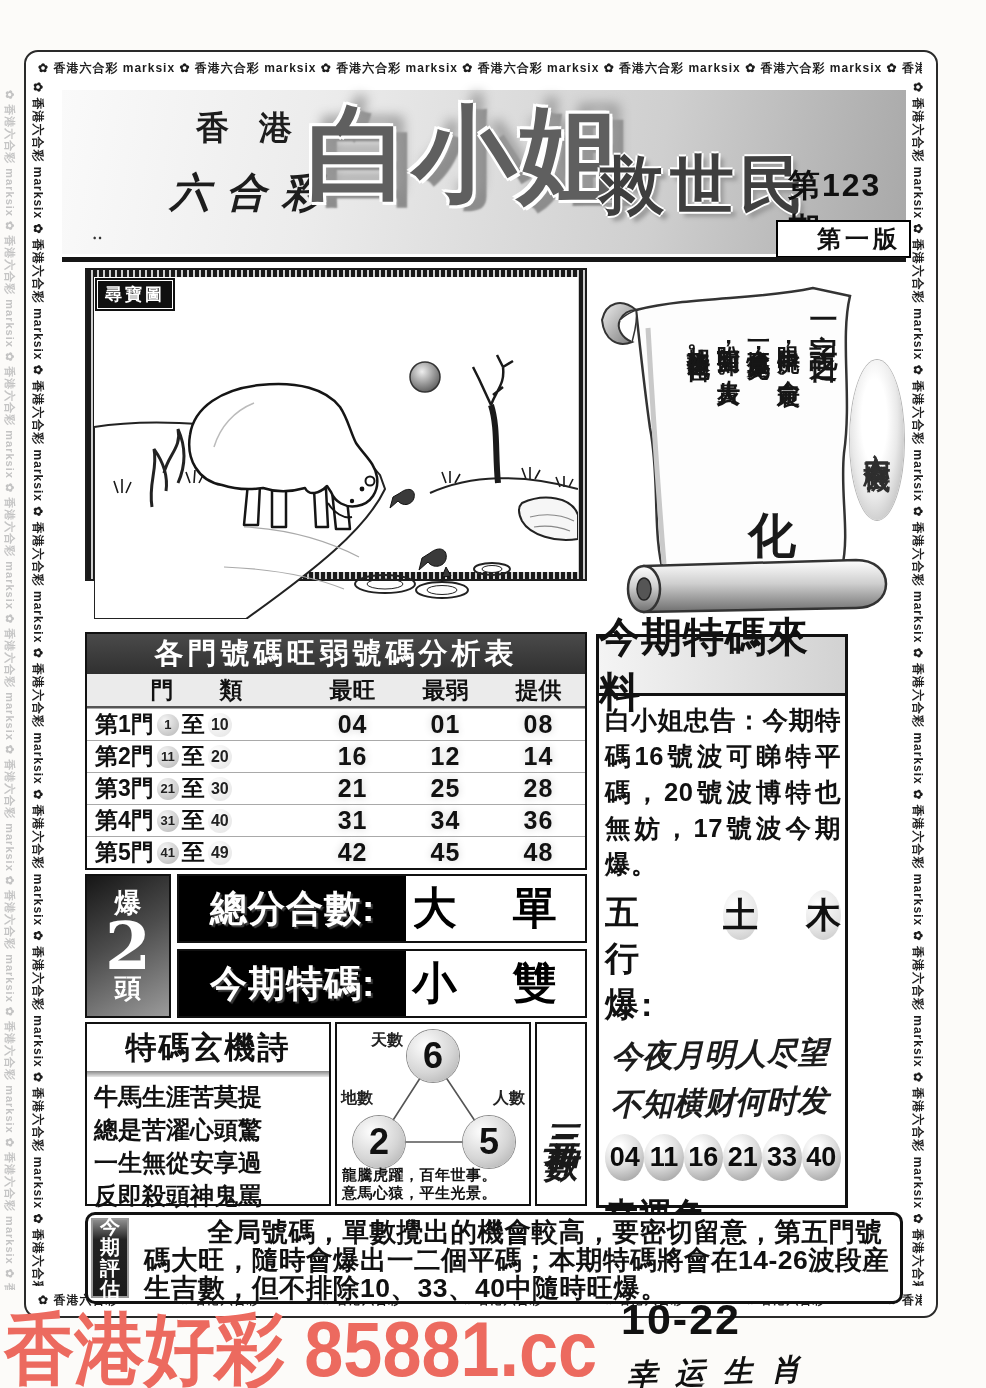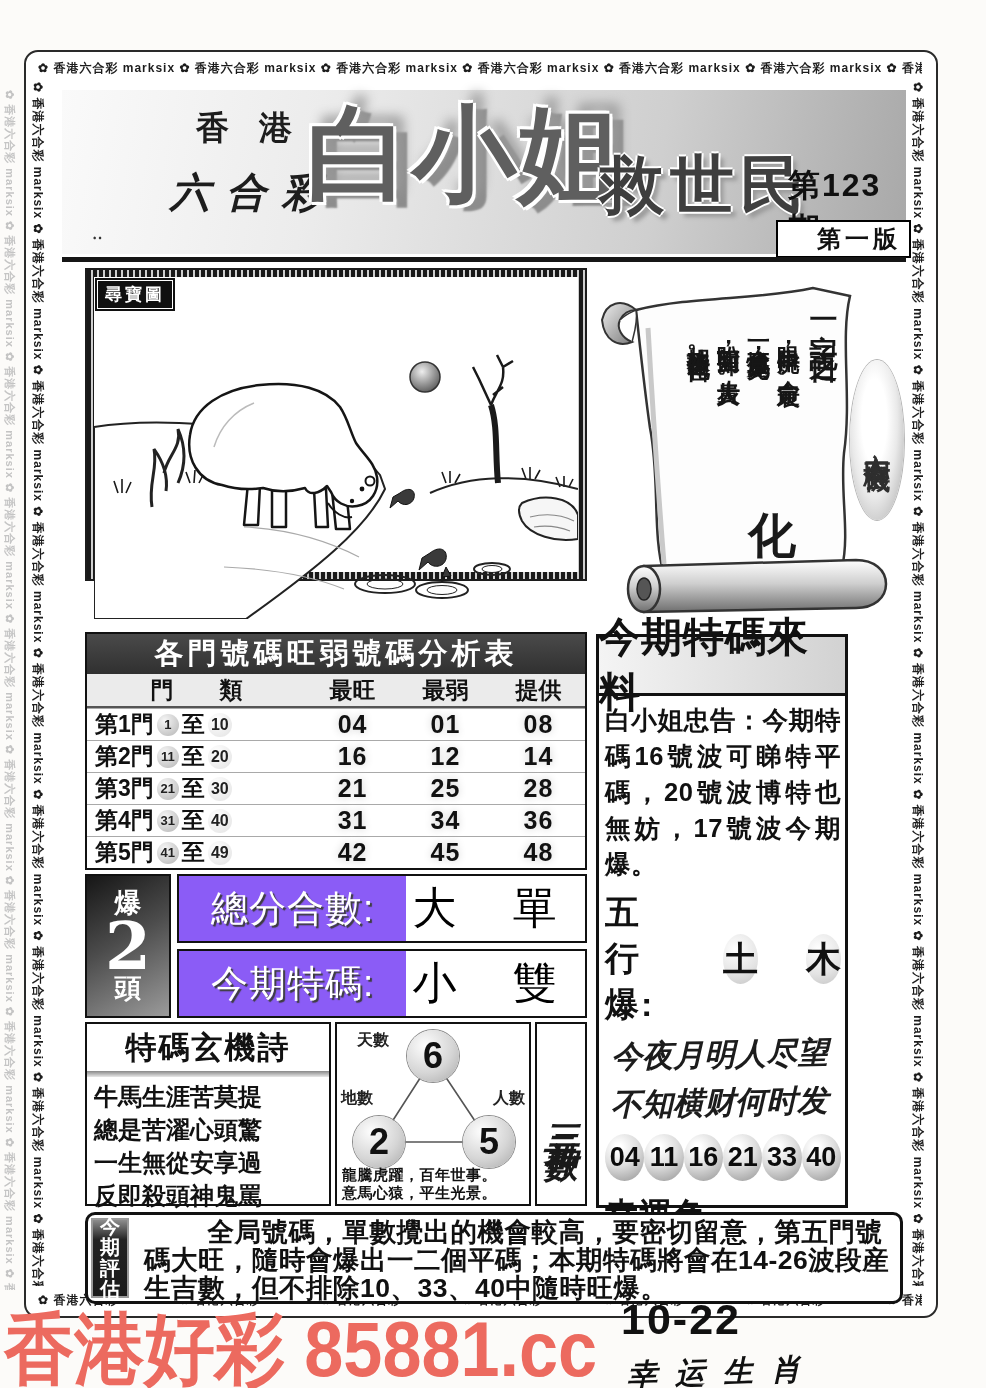--- a/index.html
+++ b/index.html
@@ -67,23 +67,23 @@
   
   .bao{position:absolute;left:85px;top:874px;width:502px;height:144px;display:flex;gap:6px;}
   .bao-left{width:86px;border:2px solid #111;box-sizing:border-box;color:#fff;
         background:linear-gradient(150deg,#161616 0%,#4c4c4c 45%,#9b9b9b 100%);
         display:flex;flex-direction:column;align-items:center;justify-content:center;line-height:1;}
   .bao-c1{font-size:27px;font-weight:900;}
   .bao-c2{font-size:66px;font-weight:900;font-family:"DejaVu Serif",serif;margin:-4px 0;}
   .bao-c3{font-size:27px;font-weight:900;}
   .bao-right{flex:1;display:flex;flex-direction:column;gap:6px;}
   .bao-row{flex:1;display:flex;border:2px solid #111;box-sizing:border-box;background:#fff;}
-  .bao-label{width:56%;background:#8b5cf6;color:#fff;font-size:37px;font-weight:400;display:flex;align-items:center;
+  .bao-label{width:56%;background:#000000;color:#fff;font-size:37px;font-weight:700;display:flex;align-items:center;
         justify-content:center;text-shadow:2px 2px 1px #3d3d3d;letter-spacing:1px;}
-  .bao-value{flex:1;display:flex;align-items:center;justify-content:center;font-size:44px;font-weight:400;
+  .bao-value{flex:1;display:flex;align-items:center;justify-content:center;font-size:44px;font-weight:700;
         letter-spacing:22px;color:#000;}
   
   .poem{position:absolute;left:85px;top:1022px;width:246px;height:184px;border:2px solid #111;box-sizing:border-box;background:#fff;}
   .poem-title{font-size:31px;font-weight:900;text-align:center;letter-spacing:2px;padding:3px 18px 2px;}
   .poem-div{height:6px;background:linear-gradient(180deg,#888,#e8e8e8);margin-bottom:3px;}
   .poem-line{display:flex;justify-content:space-between;padding:0 7px;font-size:24px;font-weight:900;line-height:33px;}
   
   .tri{position:absolute;left:335px;top:1022px;width:196px;height:184px;border:2px solid #111;box-sizing:border-box;background:#fff;}
   .tri-label{position:absolute;font-size:16px;font-weight:900;color:#222;}
   .num-circle{position:absolute;width:52px;height:52px;border-radius:50%;
@@ -94,21 +94,21 @@
   .banner{position:absolute;left:535px;top:1022px;width:52px;height:184px;border:2px solid #111;box-sizing:border-box;
         display:flex;align-items:center;justify-content:center;background:#fff;}
   .banner-text{writing-mode:vertical-rl;font-family:"DejaVu Serif",serif;font-style:italic;font-weight:bold;
         font-size:34px;letter-spacing:8px;color:#1a1a1a;}
   
   .special{position:absolute;left:596px;top:634px;width:252px;height:574px;border:3px solid #111;box-sizing:border-box;background:#fff;}
   .sp-title{height:56px;border-bottom:3px solid #111;background:linear-gradient(90deg,#f4f4f4,#d2d2d2);
         display:flex;align-items:center;justify-content:center;font-size:41px;font-weight:900;letter-spacing:1px;}
   .sp-body{padding:6px 4px 0 6px;}
   .sp-advice{font-size:25.5px;font-weight:800;line-height:36px;text-align:justify;letter-spacing:0.5px;}
-  .sp-five{display:flex;align-items:center;margin-top:8px;gap:20px;}
+  .sp-five{display:flex;margin-top:8px;gap:20px;}
   .five-label{font-size:34px;font-weight:900;letter-spacing:2px;}
   .five-ball{width:50px;height:50px;border-radius:50%;display:flex;align-items:center;justify-content:center;
         background:radial-gradient(circle at 35% 30%,#ffffff,#e3e3e3 60%,#c4c4c4);font-size:35px;font-weight:900;margin-left:28px;}
   .hand-line{display:flex;justify-content:space-between;padding:0 6px;font-family:"DejaVu Serif",serif;font-style:italic;
         font-size:31px;font-weight:bold;color:#1c1c1c;transform:rotate(-1.2deg);margin-top:6px;}
   .balls-row{display:flex;justify-content:space-between;margin-top:10px;}
   .ball{width:47px;height:47px;border-radius:50%;display:flex;align-items:center;justify-content:center;
         background:radial-gradient(circle at 35% 28%,#ffffff 8%,#dedede 45%,#a6a6a6 85%,#8d8d8d);
         font-size:27px;font-weight:900;color:#0c0c0c;}
   .lucky-row{display:flex;align-items:center;margin-top:12px;}
@@ -361,21 +361,21 @@
     <div class="poem-line">牛馬生涯苦莫提</div>
     <div class="poem-line">總是苦濯心頭驚</div>
     <div class="poem-line">一生無從安享過</div>
     <div class="poem-line">反即殺頭神鬼罵</div>
   </div>
 
   <div class="tri">
     <svg width="192" height="180" viewBox="0 0 192 180" style="position:absolute;left:0;top:0;">
       <path d="M96,34 L42,118 M96,34 L152,118 M42,118 L152,118" stroke="#555" stroke-width="1.6" fill="none"></path>
     </svg>
-    <div class="tri-label" style="left:20px;top:6px;">天數</div>
+    <div class="tri-label" style="left:34px;top:6px;">天數</div>
     <div class="tri-label" style="left:4px;top:64px;">地數</div>
     <div class="tri-label" style="right:4px;top:64px;">人數</div>
     <div class="num-circle" style="left:70px;top:6px;">6</div>
     <div class="num-circle" style="left:16px;top:92px;">2</div>
     <div class="num-circle" style="left:126px;top:92px;">5</div>
     <div class="tri-cap" style="top:142px;">龍騰虎躍，百年世事。</div>
     <div class="tri-cap" style="top:160px;">意馬心猿，平生光景。</div>
   </div>
   <div class="banner">
     <div class="banner-text">三元神數</div>

